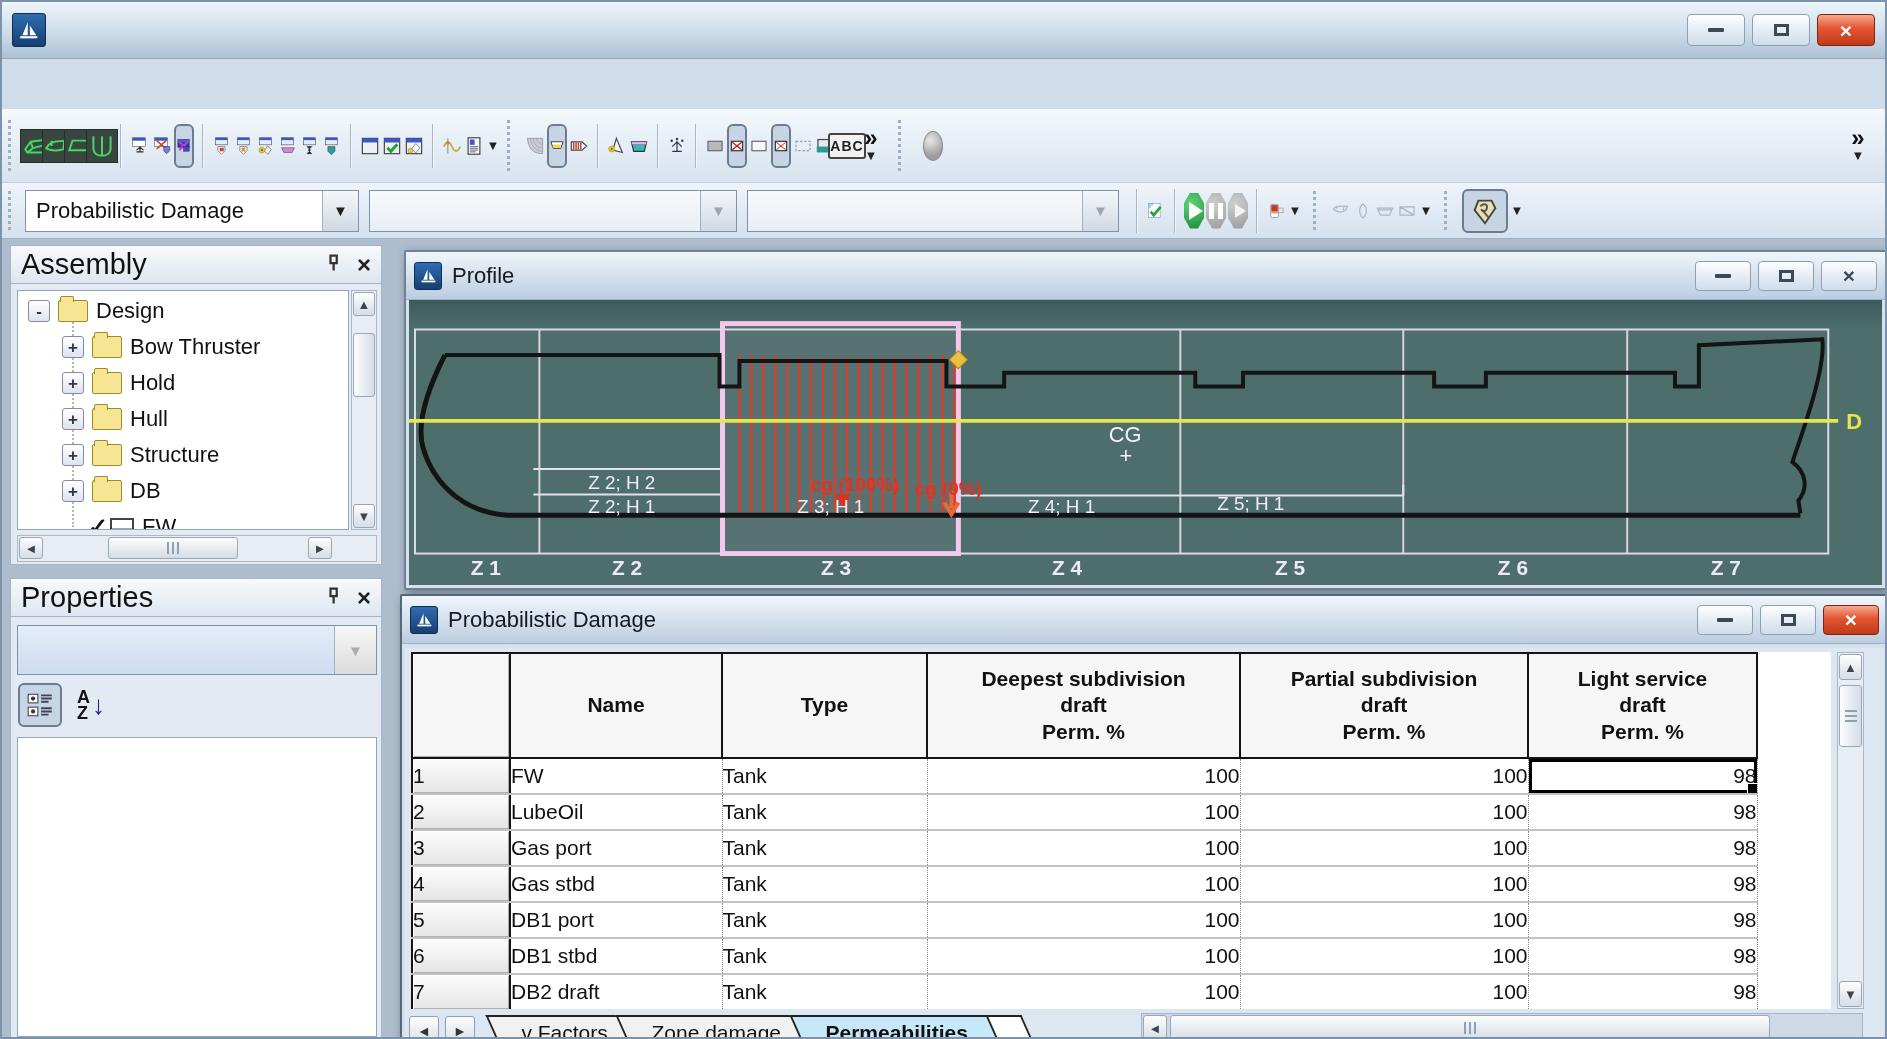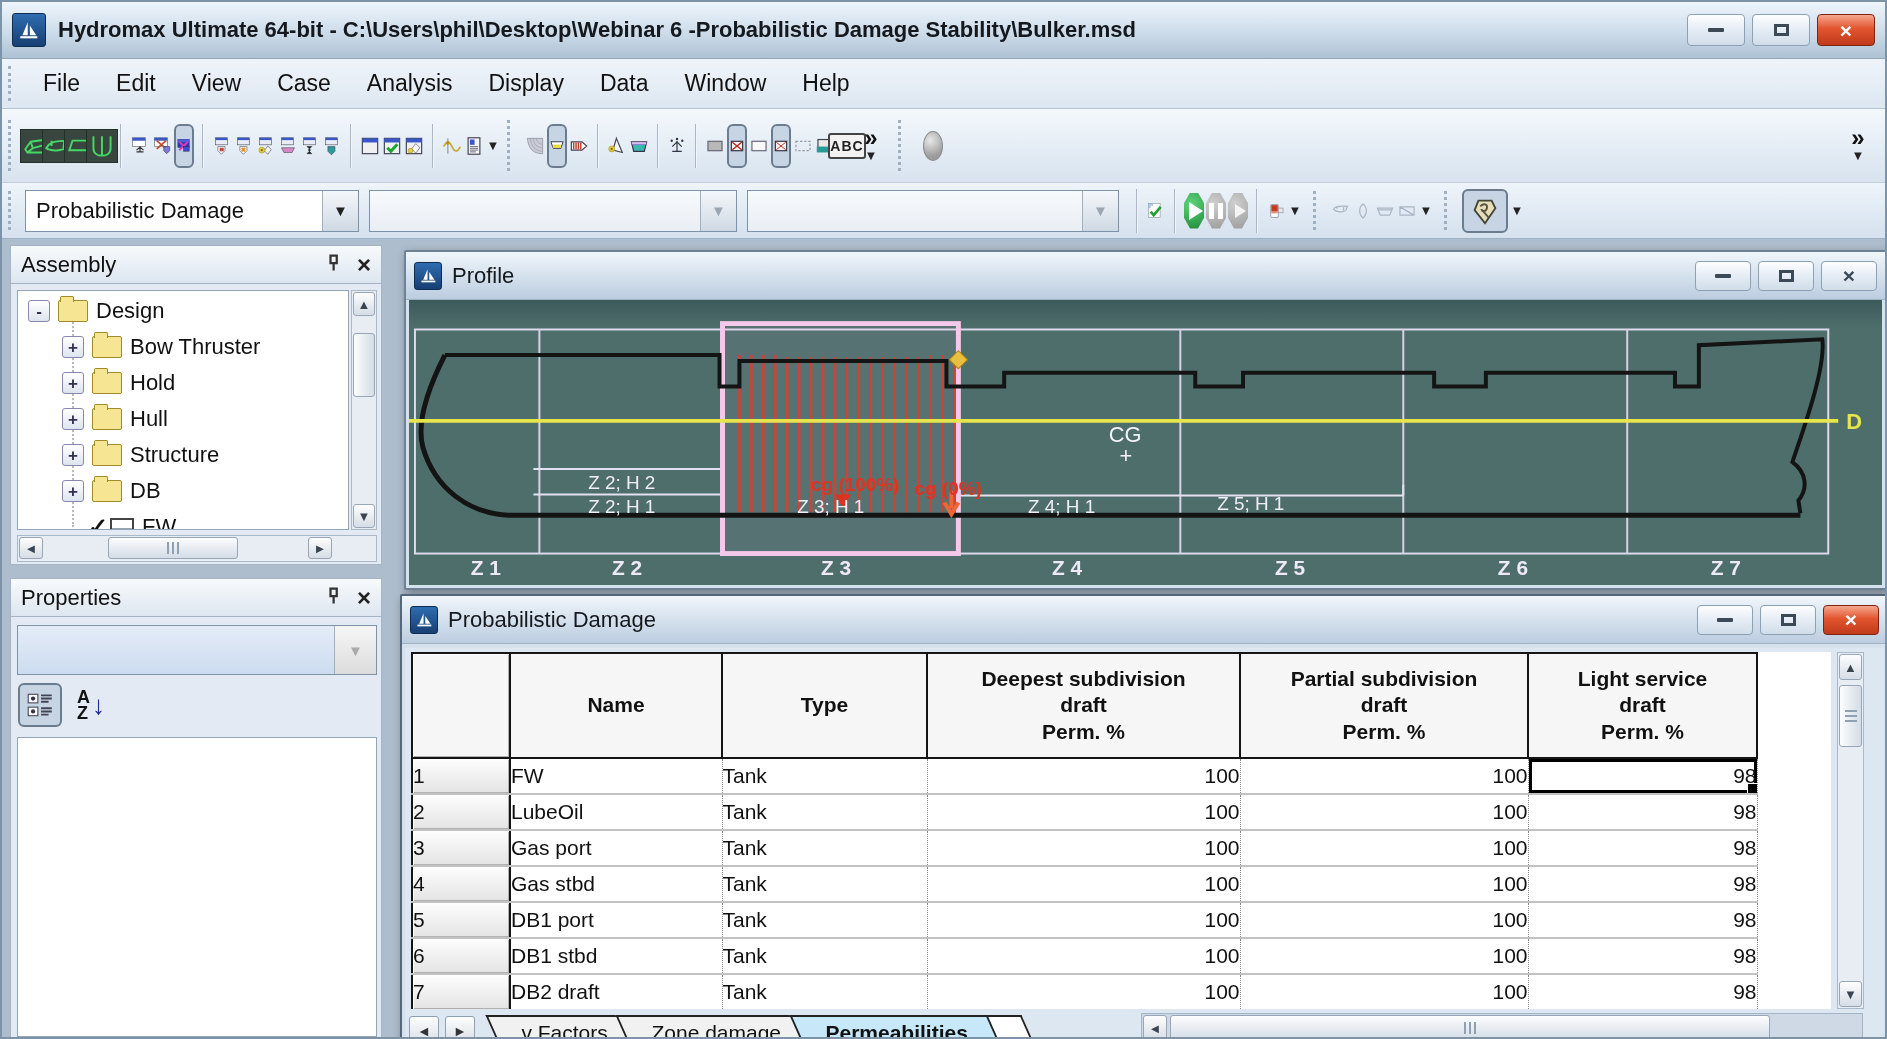--- a/index.html
+++ b/index.html
@@ -55,21 +55,21 @@
   .oct.green{background:radial-gradient(circle at 35% 30%,#5fd37a,#1d8a36);}
   .oct.gray{background:radial-gradient(circle at 35% 30%,#cfcfcf,#9a9a9a);}
   .oct .tri{width:0;height:0;border-left:14px solid #fff;border-top:9px solid transparent;border-bottom:9px solid transparent;margin-left:4px;}
   .oct .pbars{display:flex;gap:4px;}
   .oct .pbars i{display:block;width:5px;height:16px;background:#fff;}
 
   
   .panel{background:#e3eaf3;border:1px solid #a6b5c6;}
   .panel-head{height:38px;display:flex;align-items:center;padding:0 10px;
     background:linear-gradient(#f7fafc,#dde6f0);border-bottom:1px solid #a6b5c6;}
-  .panel-title{font-size:22px;color:#111;}
+  .panel-title{font-size:29px;color:#111;}
   .panel-tools{margin-left:auto;display:flex;align-items:center;gap:14px;}
   .pin-ic svg{width:20px;height:20px;}
   .xglyph{font-size:24px;font-weight:700;color:#222;line-height:1;}
   .treearea{position:absolute;background:#fff;border:1px solid #93a5b8;}
   .trow{position:absolute;height:36px;display:flex;align-items:center;font-size:22px;color:#111;white-space:nowrap;}
   .expbox{width:22px;height:22px;border:1px solid #88a;background:linear-gradient(#fff,#dde4ee);border-radius:3px;
     display:flex;align-items:center;justify-content:center;font-size:17px;font-weight:700;color:#335;line-height:1;flex:0 0 auto;}
   .folder{width:30px;height:22px;margin:0 8px;position:relative;flex:0 0 auto;background:#f6e694;border:1px solid #a08a28;border-radius:2px;}
   .folder:before{content:"";position:absolute;left:1px;top:-5px;width:12px;height:5px;background:#f6e694;border:1px solid #a08a28;border-bottom:none;border-radius:2px 2px 0 0;}
   .vscroll,.hscroll{position:absolute;background:#e8edf4;border:1px solid #aab8c8;}
@@ -127,46 +127,33 @@
 
 <div id="root">
 
   <div id="titlebar" class="abs">
     <div class="appicon">
       <svg viewBox="0 0 24 24">
           <path d="M6 17 L11 5 L11 17 Z M13 8 L19 17 L13 17 Z" fill="#fff"></path>
           <path d="M4 19 H20" stroke="#fff" stroke-width="2"></path>
         </svg>
     </div>
-    <div id="title-text">Hydromax Ultimate 64-bit - C:\Users\phil\Desktop\Webinar 6 -Probabilistic Damage Stability\Bulker.msd</div>
     <div class="winctl">
       <div class="wbtn">
           <span class="bar"></span>
         </div>
       <div class="wbtn">
           <span class="box"></span>
         </div>
       <div class="wbtn red">
           <span class="x">×</span>
         </div>
     </div>
   </div>
 
-  <div id="menubar" class="abs">
-    <span class="grab"></span>
-    <span class="menu-item">File</span>
-    <span class="menu-item">Edit</span>
-    <span class="menu-item">View</span>
-    <span class="menu-item">Case</span>
-    <span class="menu-item">Analysis</span>
-    <span class="menu-item">Display</span>
-    <span class="menu-item">Data</span>
-    <span class="menu-item">Window</span>
-    <span class="menu-item">Help</span>
-  </div>
 
   <div id="toolbar1" class="abs">
     <span class="grab"></span>
     <span class="tbtn">
         <span class="darkicon">
           <svg viewBox="0 0 28 28" width="30" height="30">
             <path d="M4 17 L9 10 L24 8 L26 12 L20 20 L6 20 Z M9 10 L11 16 L26 12 M6 20 L11 16" stroke="#46d864" stroke-width="1.8" fill="none"></path>
           </svg>
         </span>
       </span>

